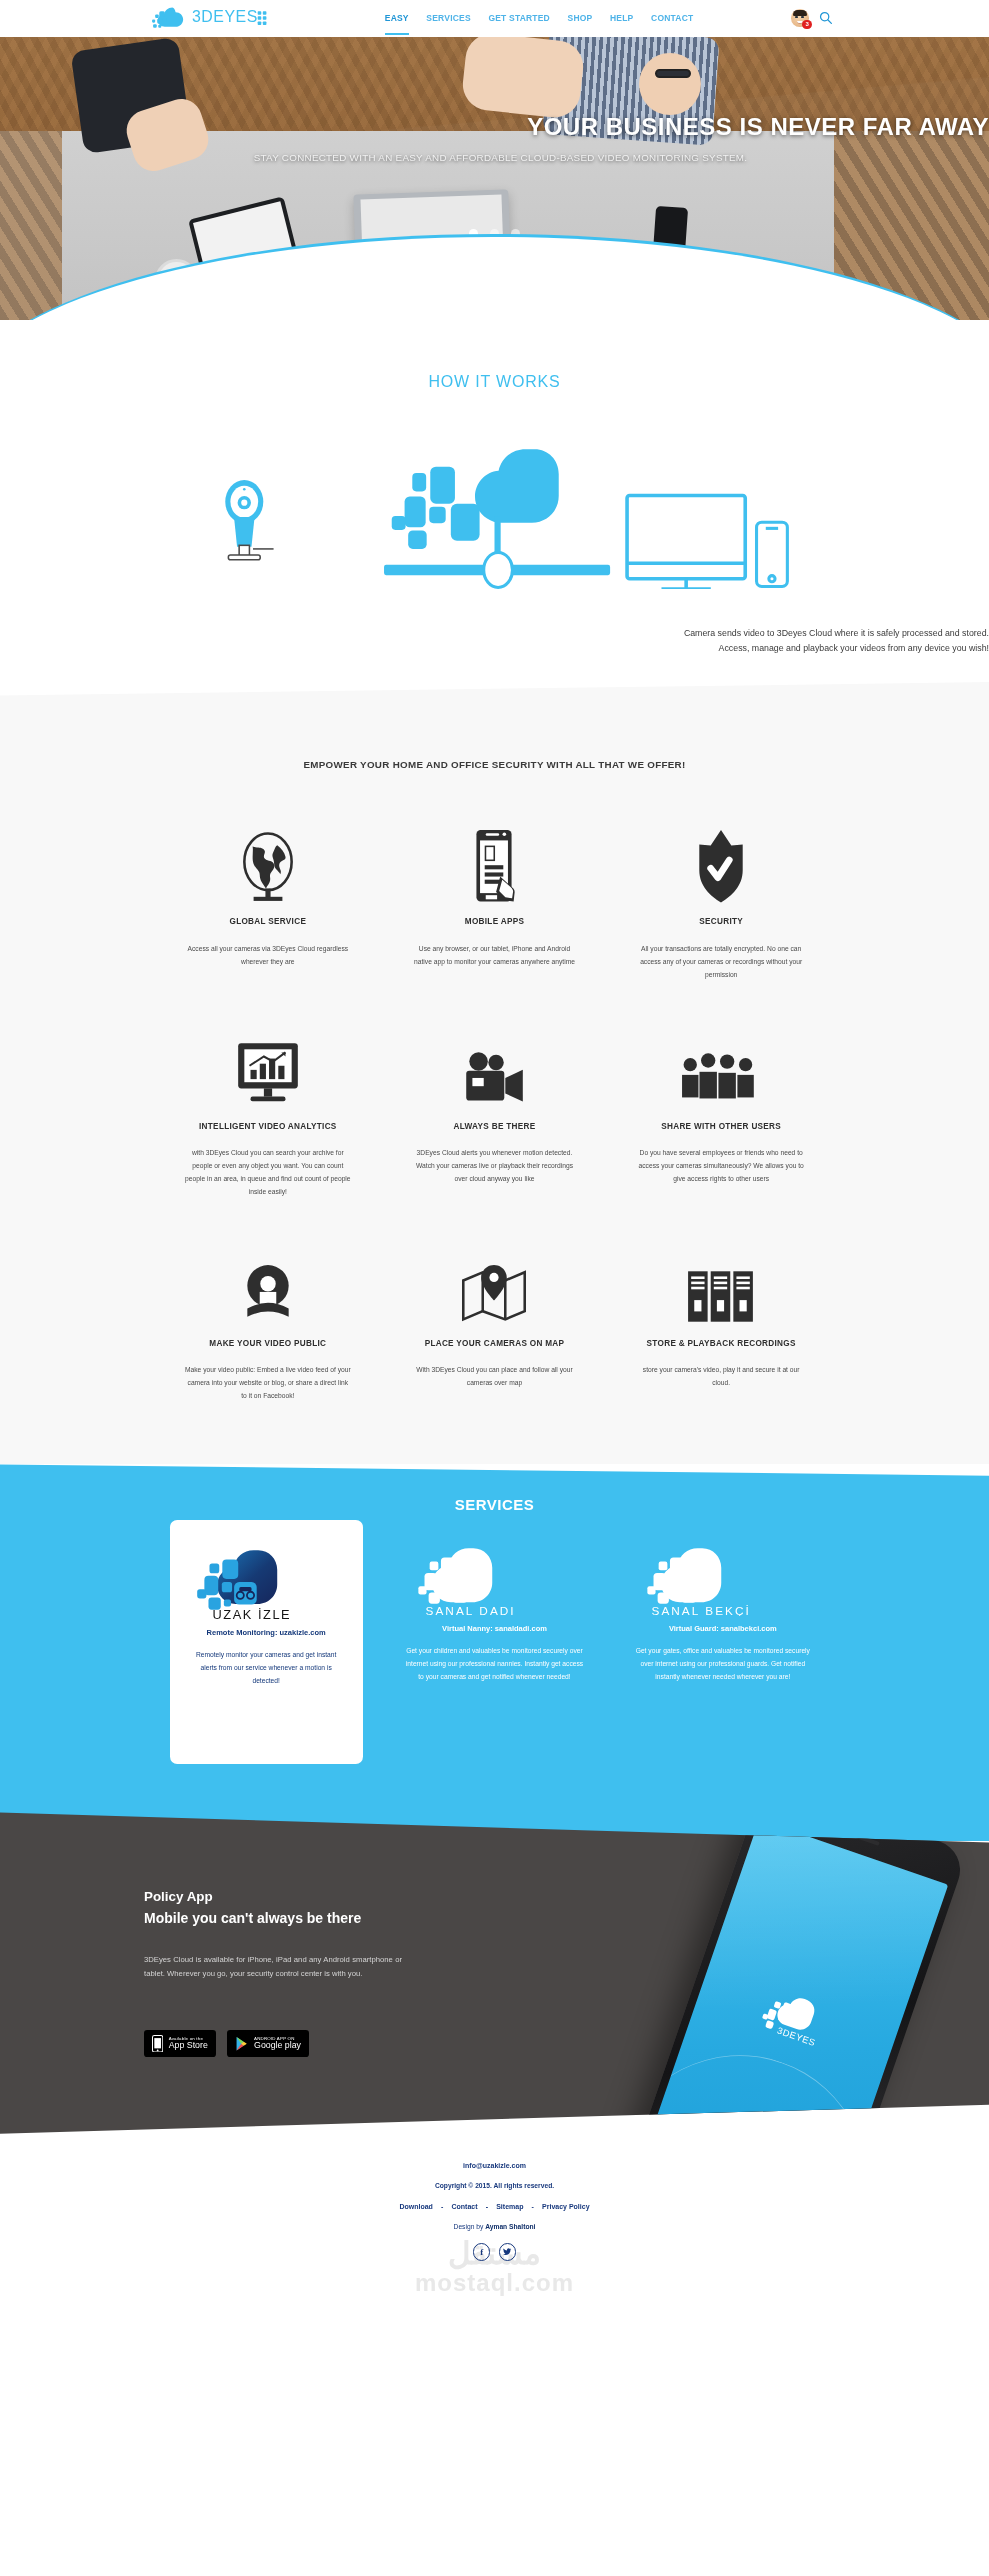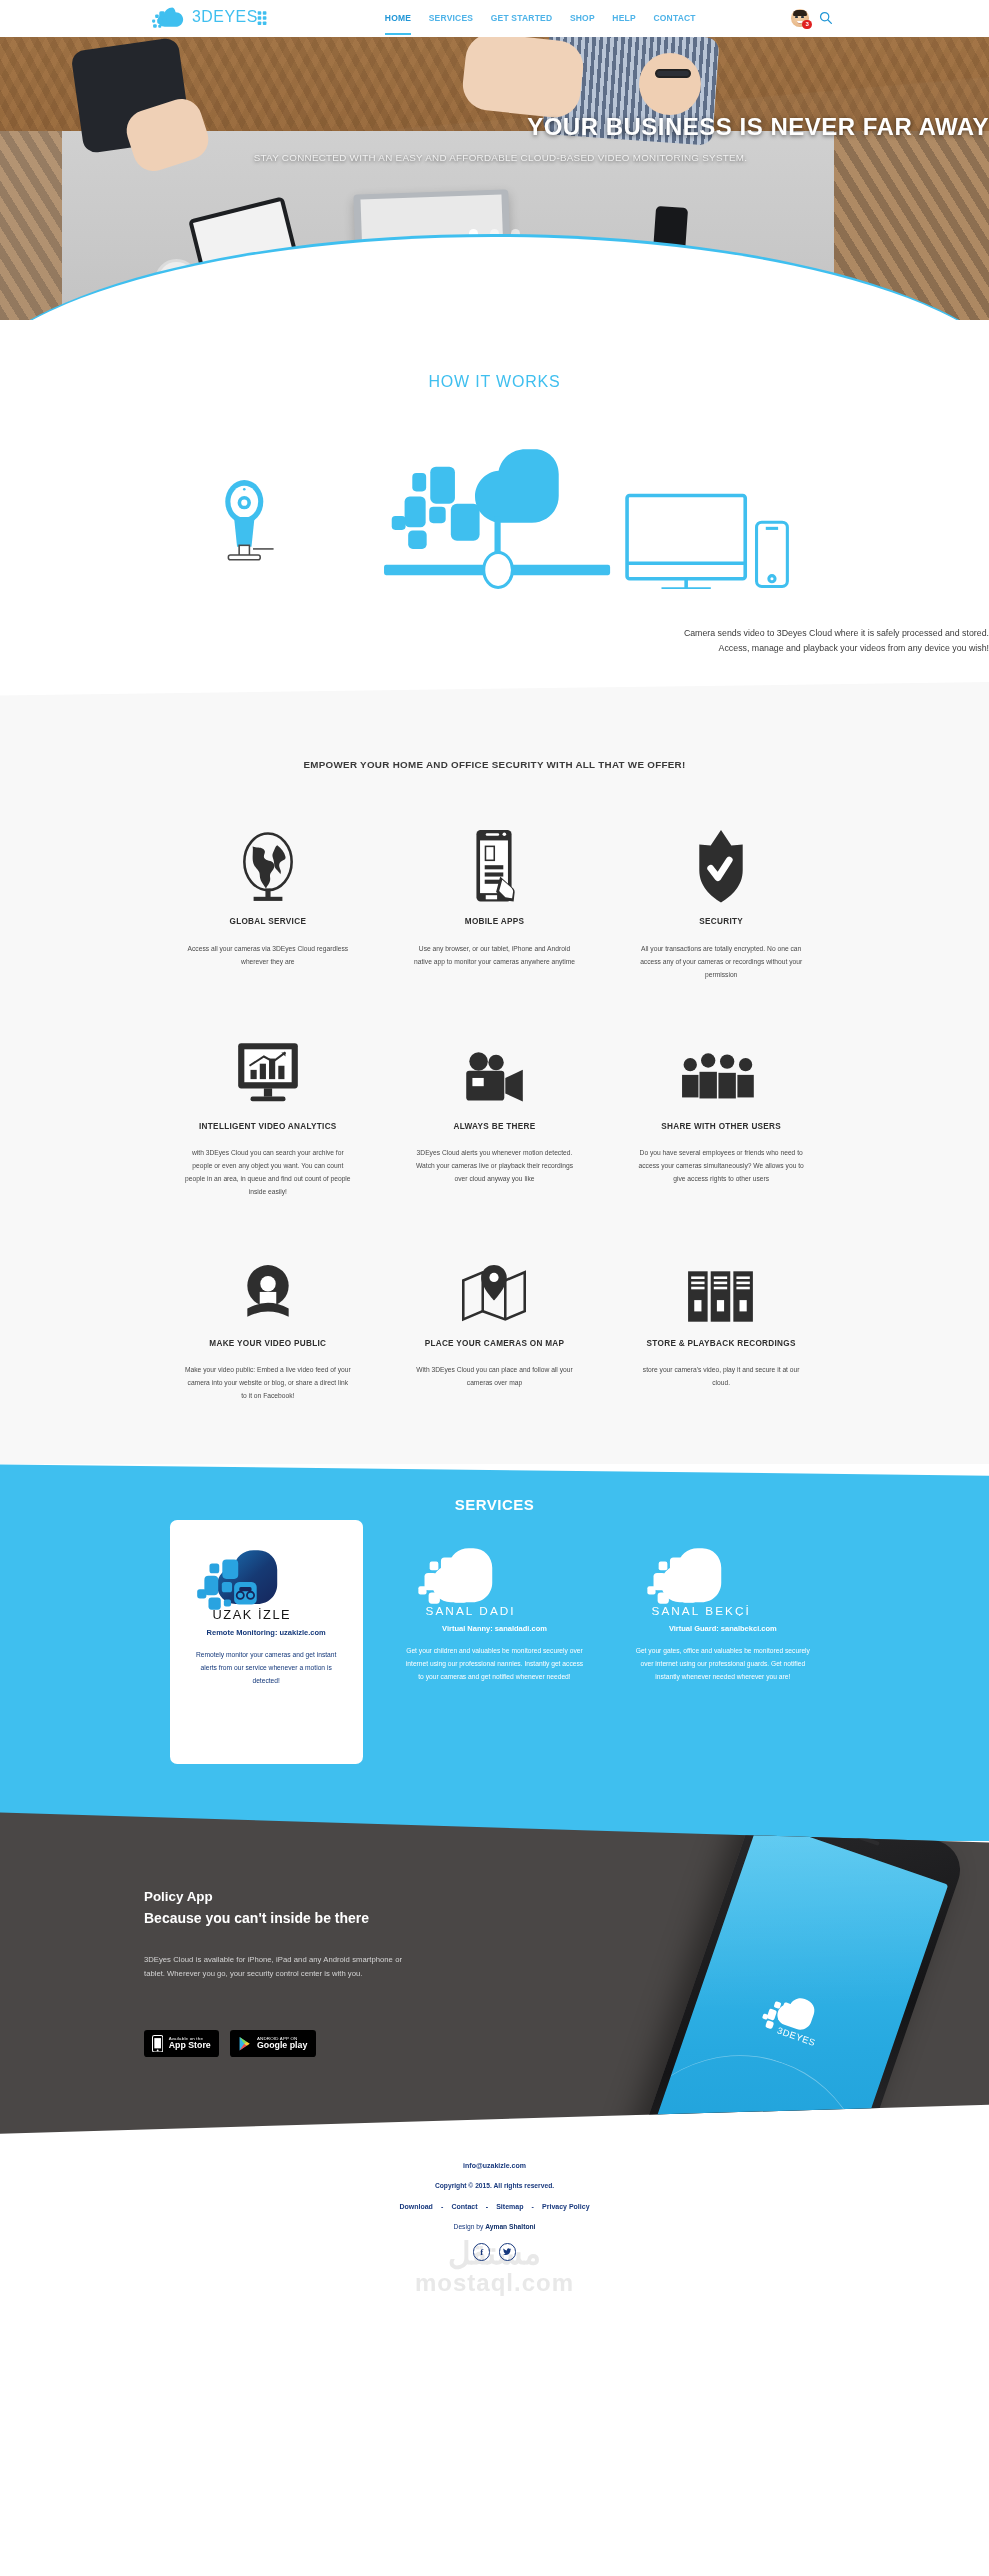--- a/index.html
+++ b/index.html
@@ -221,21 +221,21 @@
     clip-path: polygon(0 28px, 100% 58px, 100% calc(100% - 29px), 0 100%);
     margin-top:-57px;
   }
   .mobile-inner { width:701px; margin:0 auto; position:relative; }
   .m-title { color:#fff; font-size:13.4px; font-weight:700; line-height:1.5; }
   .m-title .ln2 { font-size:14px; }
   .m-body { color:#d4d4d4; font-size:7.7px; line-height:1.85; width:258px; margin-top:24px; text-align:justify; }
   .stores { display:flex; gap:11.3px; margin-top:49px; }
   .store-badge { background:#000; border-radius:3.1px; padding:4.6px 8.2px; display:flex; align-items:center; gap:5.2px; }
   .store-badge .l1 { color:#fff; font-size:4.4px; letter-spacing:0.2px; line-height:1.15;}
-  .store-badge .l2 { color:#fff; font-size:8.8px; font-weight:700; line-height:1.1;}
+  .store-badge .l2 { color:#fff; font-size:8.8px; font-weight:400; line-height:1.1;}
   .phone-mock {
     position:absolute; right:-62px; top:-82px; width:216px; height:412px;
     background:linear-gradient(145deg,#2b2b2d 0%,#141416 55%,#3a3a3c 100%);
     border-radius:30px; transform:rotate(19deg);
     box-shadow:-11.3px 13.4px 31px rgba(0,0,0,.45);
   }
   .phone-mock .screen {
     position:absolute; left:8.2px; right:8.2px; top:38px; bottom:38px;
     background:linear-gradient(160deg,#45c3f0 0%,#27a9e0 60%,#1d9ed8 100%);
     border-radius:3.1px; overflow:hidden;
@@ -300,21 +300,21 @@
         <rect x="128" y="8" width="7" height="7" rx="1.5" fill="#3fbfef"></rect>
         <rect x="138" y="8" width="7" height="7" rx="1.5" fill="#3fbfef"></rect>
         <rect x="128" y="18" width="7" height="7" rx="1.5" fill="#3fbfef"></rect>
         <rect x="138" y="18" width="7" height="7" rx="1.5" fill="#3fbfef"></rect>
         <rect x="128" y="28" width="7" height="7" rx="1.5" fill="#3fbfef"></rect>
         <rect x="138" y="28" width="7" height="7" rx="1.5" fill="#3fbfef"></rect>
       </svg>
     </div>
 
     <nav class="nav">
-      <a href="#" class="active">HOME</a>
+      <a href="#" class="active">EASY</a>
       <a href="#">SERVICES</a>
       <a href="#">GET STARTED</a>
       <a href="#">SHOP</a>
       <a href="#">HELP</a>
       <a href="#">CONTACT</a>
     </nav>
 
     <div class="nav-right">
       <div class="avatar">
         <div class="hair"></div>
@@ -651,21 +651,21 @@
         <div class="svc-desc">Get your gates, office and valuables be monitored securely over internet using our professional guards. Get notified instantly whenever needed wherever you are!</div>
       </div>
 
     </div>
   </div>
 
   <div class="mobile">
     <div class="mobile-inner">
       <div class="m-title">
         <div>Policy App</div>
-        <div class="ln2">Because you can't inside be there</div>
+        <div class="ln2">Mobile you can't always be there</div>
       </div>
       <div class="m-body">3DEyes Cloud is available for iPhone, iPad and any Android smartphone or tablet. Wherever you go, your security control center is with you.</div>
 
       <div class="stores">
         <div class="store-badge">
           <svg width="11.3" height="17.5" viewBox="0 0 22 34">
             <rect x="1" y="1" width="20" height="32" rx="3.5" fill="none" stroke="#fff" stroke-width="2"></rect>
             <rect x="4.5" y="6" width="13" height="20" fill="#fff"></rect>
             <circle cx="11" cy="30" r="1.8" fill="#fff"></circle>
           </svg>

